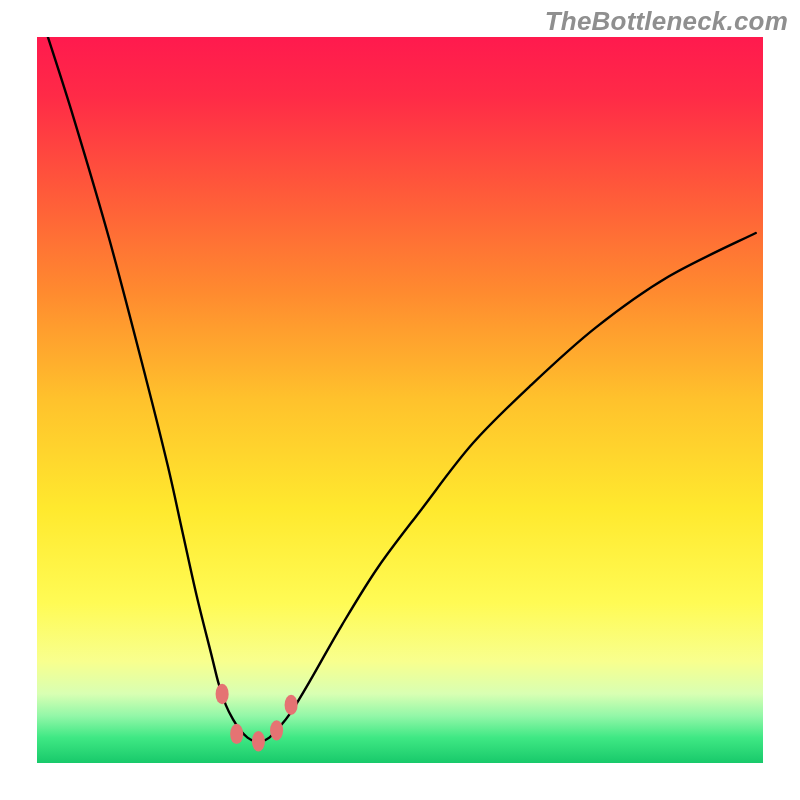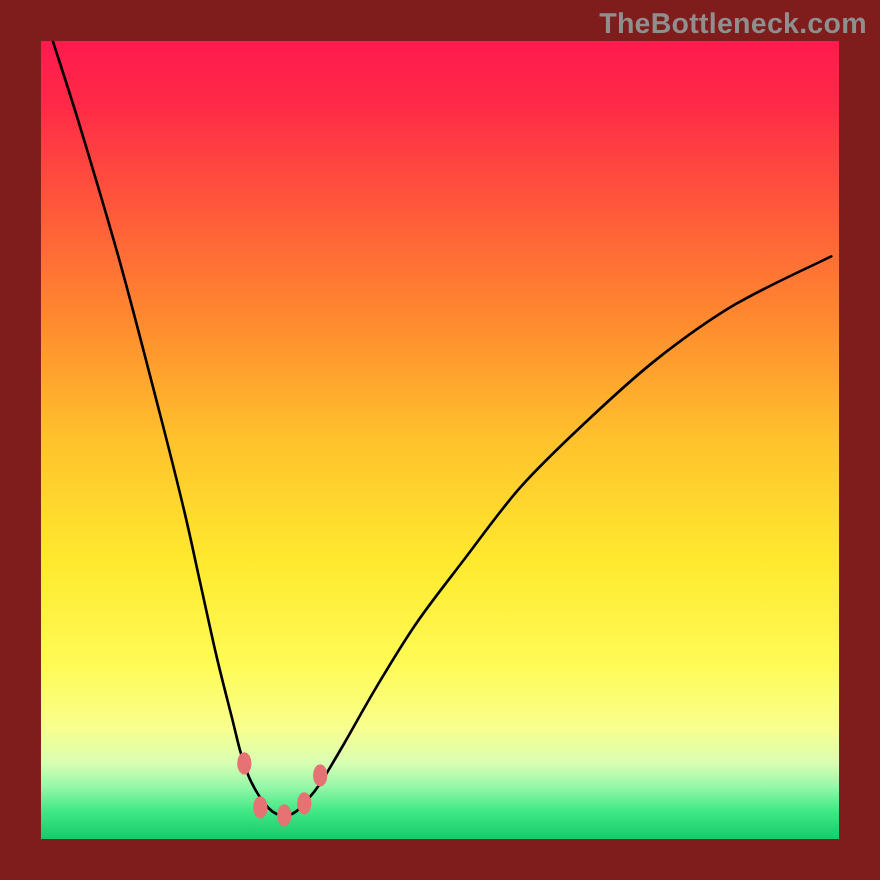--- a/index.html
+++ b/index.html
@@ -9,21 +9,22 @@
     height: 800px;
     background: #000;
     overflow: hidden;
   }
   .frame {
     position: absolute;
     left: 0;
     top: 0;
     width: 800px;
     height: 800px;
-    background: #7f1d1d;
+    background: #ffffff;
+    font-style: italic;
   }
   .plot {
     position: absolute;
     left: 37px;
     top: 37px;
     width: 726px;
     height: 726px;
     overflow: hidden;
   }
   .watermark {

